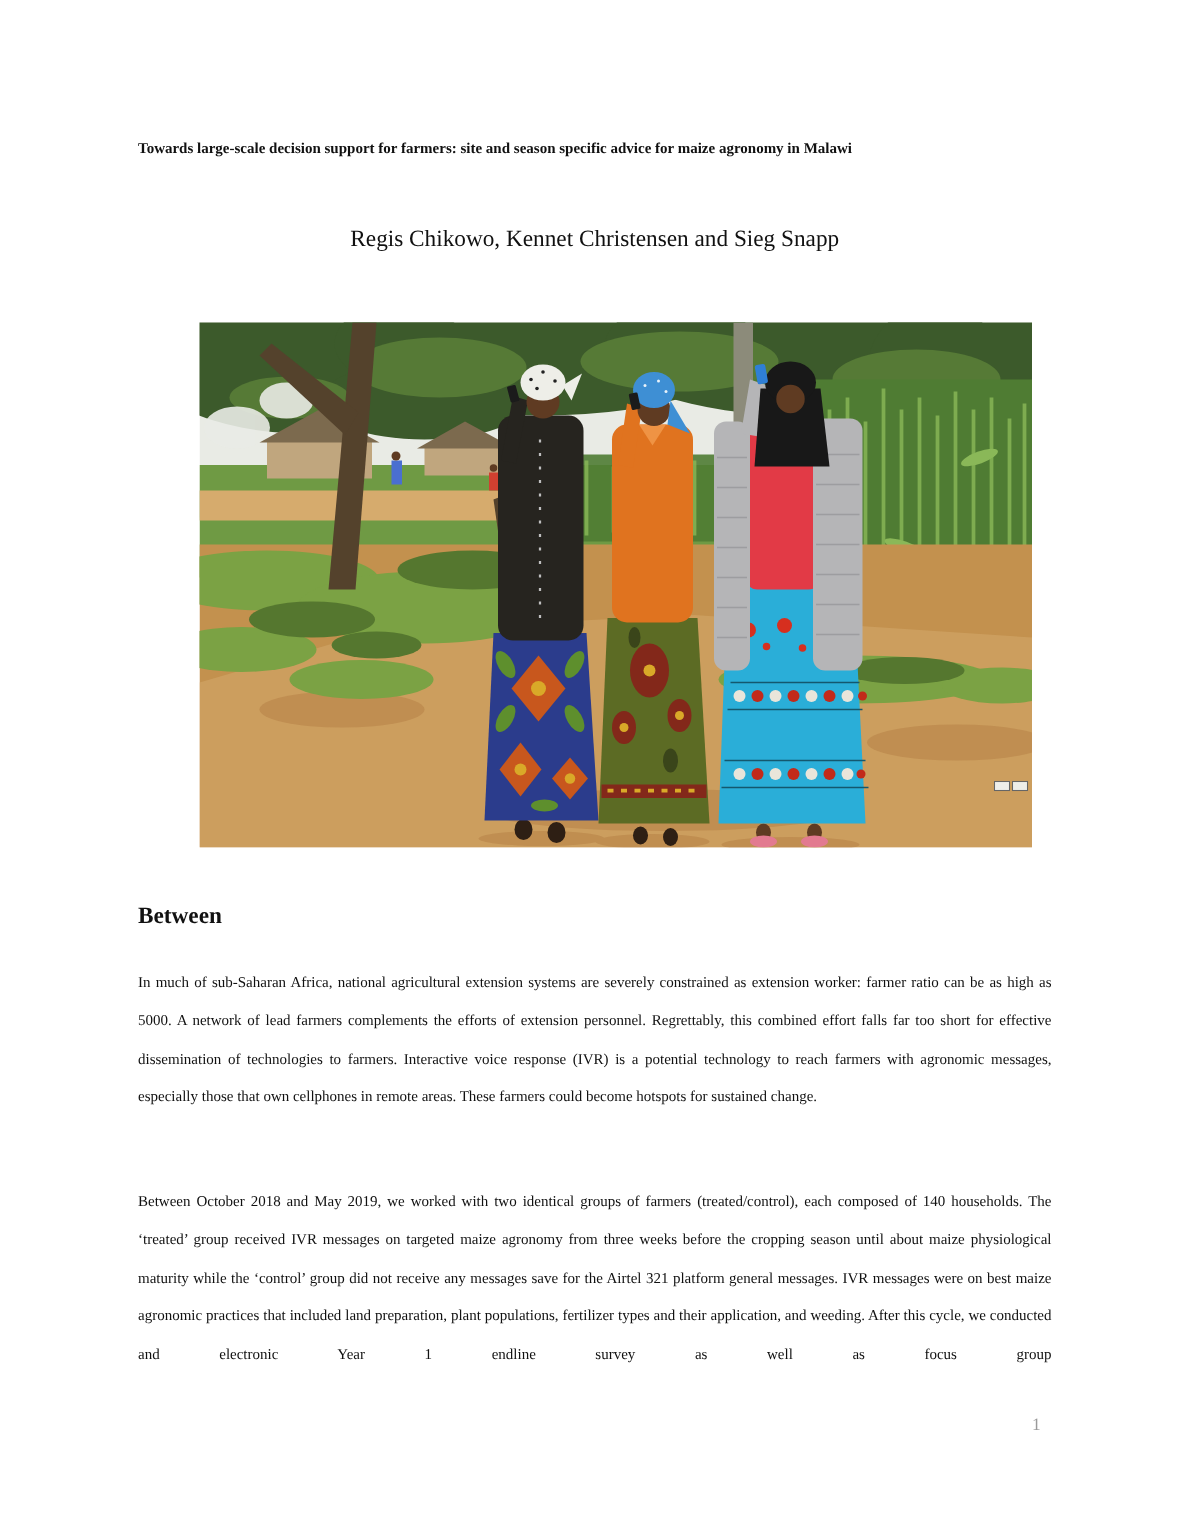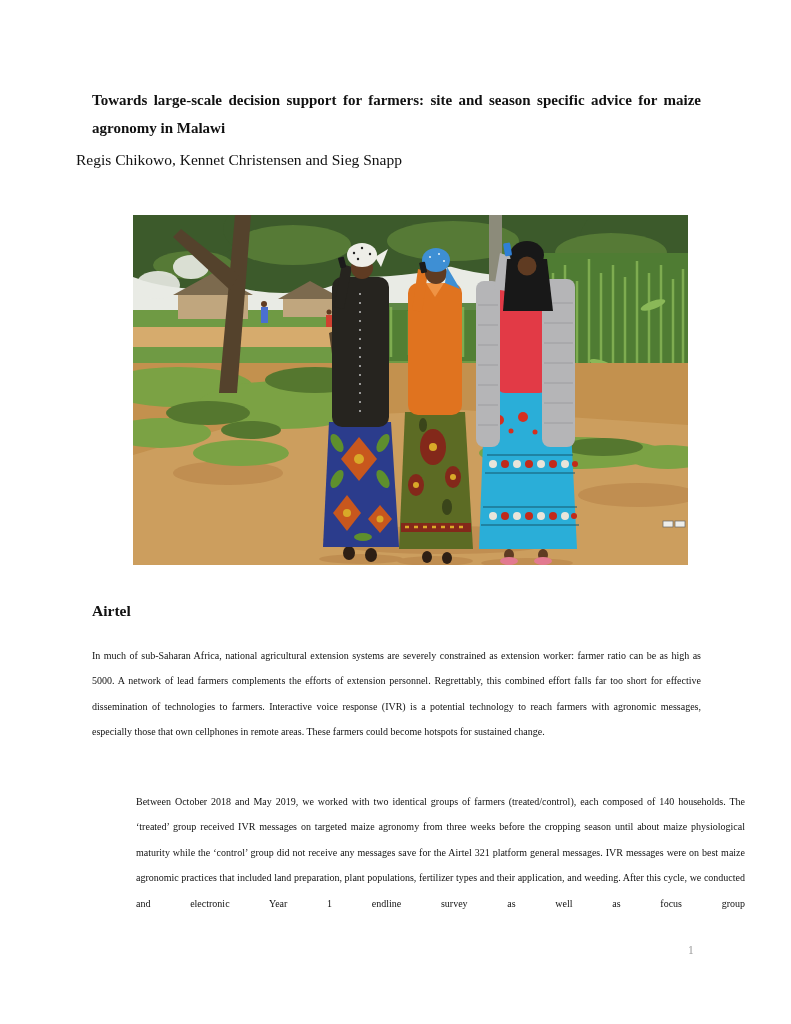--- a/index.html
+++ b/index.html
@@ -6,42 +6,42 @@
   .page{
     position:relative;
     width:791px;height:1024px;
     background:#ffffff;
     font-family:"Liberation Serif","DejaVu Serif",serif;
     color:#111;
     overflow:hidden;
   }
   .paper-title{
     position:absolute;left:92px;top:86px;width:609px;
-    font-size:15px;font-weight:bold;line-height:28px;
+    font-size:10px;font-weight:bold;line-height:28px;
     text-align:justify;margin:0;
   }
   .authors{
-    position:absolute;left:76px;top:151px;width:609px;
-    font-size:15.5px;
+    position:absolute;left:92px;top:151px;width:609px;
+    font-size:15.5px;text-align:center;
   }
   .photo-fig{
     position:absolute;left:133px;top:215px;width:555px;height:350px;margin:0;
   }
   .photo-fig svg{display:block;width:555px;height:350px;}
   .summary-heading{
     position:absolute;left:92px;top:602px;
     font-size:15.5px;font-weight:bold;margin:0;
   }
   .body-para{
     position:absolute;left:92px;width:609px;
     font-size:10px;line-height:25.4px;
     text-align:justify;margin:0;
   }
   .para-1{top:643px;}
-  .para-2{top:789px;text-align-last:justify;margin-left:44px;}
+  .para-2{top:789px;text-align-last:justify;}
   .page-number{
     position:absolute;left:688px;top:944px;
     font-size:11.5px;color:#9a9a9a;
   }
 </style>
 </head>
 <body>
 
 <div class="page">
 
@@ -274,21 +274,21 @@
         <rect x="371" y="28" width="7" height="13" rx="1.5" transform="rotate(-10 374 34)" fill="#2f7fd6"></rect>
       </g>
 
       <g stroke="#666" stroke-width="0.7" fill="#eeeeea">
         <rect x="530" y="306" width="10" height="6"></rect>
         <rect x="542" y="306" width="10" height="6"></rect>
       </g>
     </svg>
   </figure>
 
-  <h2 class="summary-heading">Airtel</h2>
+  <h2 class="summary-heading">Between</h2>
 
   <p class="body-para para-1">In much of sub-Saharan Africa, national agricultural extension systems are severely constrained as extension worker: farmer ratio can be as high as 5000. A network of lead farmers complements the efforts of extension personnel. Regrettably, this combined effort falls far too short for effective dissemination of technologies to farmers. Interactive voice response (IVR) is a potential technology to reach farmers with agronomic messages, especially those that own cellphones in remote areas. These farmers could become hotspots for sustained change.</p>
 
   <p class="body-para para-2">Between October 2018 and May 2019, we worked with two identical groups of farmers (treated/control), each composed of 140 households. The ‘treated’ group received IVR messages on targeted maize agronomy from three weeks before the cropping season until about maize physiological maturity while the ‘control’ group did not receive any messages save for the Airtel 321 platform general messages. IVR messages were on best maize agronomic practices that included land preparation, plant populations, fertilizer types and their application, and weeding. After this cycle, we conducted and electronic Year 1 endline survey as well as focus group</p>
 
   <div class="page-number">1</div>
 
 </div>
 
 </body></html>

